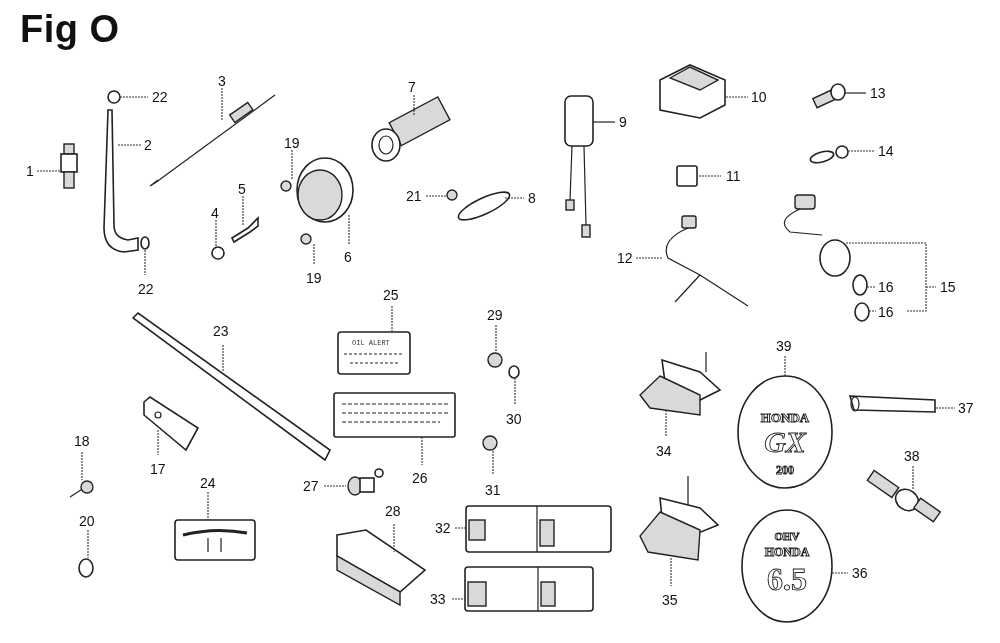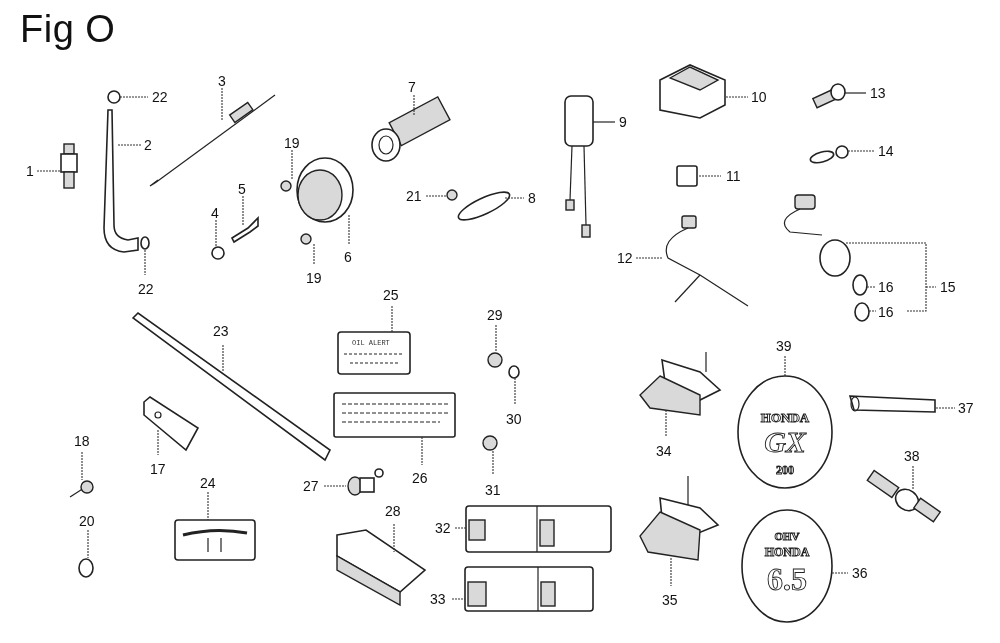--- a/index.html
+++ b/index.html
@@ -1,17 +1,17 @@
 <!DOCTYPE html>
 <html><head>
 <meta charset="utf-8">
 <style>
   html,body{margin:0;padding:0;background:#ffffff;}
   body{width:1000px;height:643px;position:relative;overflow:hidden;font-family:"Liberation Sans",sans-serif;color:#111;}
-  #title{position:absolute;left:20px;top:8px;font-size:38px;font-weight:400;letter-spacing:0.5px;}
+  #title{position:absolute;left:20px;top:8px;font-size:38px;font-weight:700;letter-spacing:0.5px;}
   svg#diagram{position:absolute;left:0;top:0;width:1000px;height:643px;}
   .part{fill:#fff;stroke:#222;stroke-width:1.6;}
   .partd{fill:#d9d9d9;stroke:#222;stroke-width:1.4;}
   .thin{fill:none;stroke:#222;stroke-width:1.2;}
   .lead{fill:none;stroke:#333;stroke-width:1.1;stroke-dasharray:2 1;}
   .num{font-family:"Liberation Sans",sans-serif;font-size:14px;fill:#111;}
   .emb{font-family:"Liberation Serif",serif;font-weight:bold;fill:#fff;stroke:#222;stroke-width:0.9;}
   .lbltxt{font-family:"Liberation Mono",monospace;font-size:7px;fill:#333;}
 </style>
 </head>

